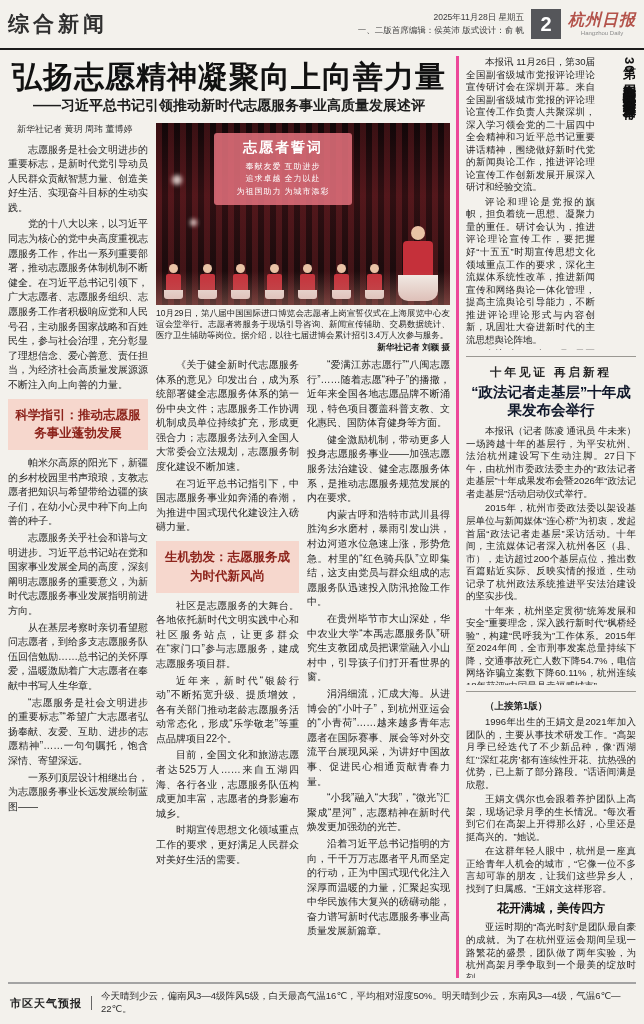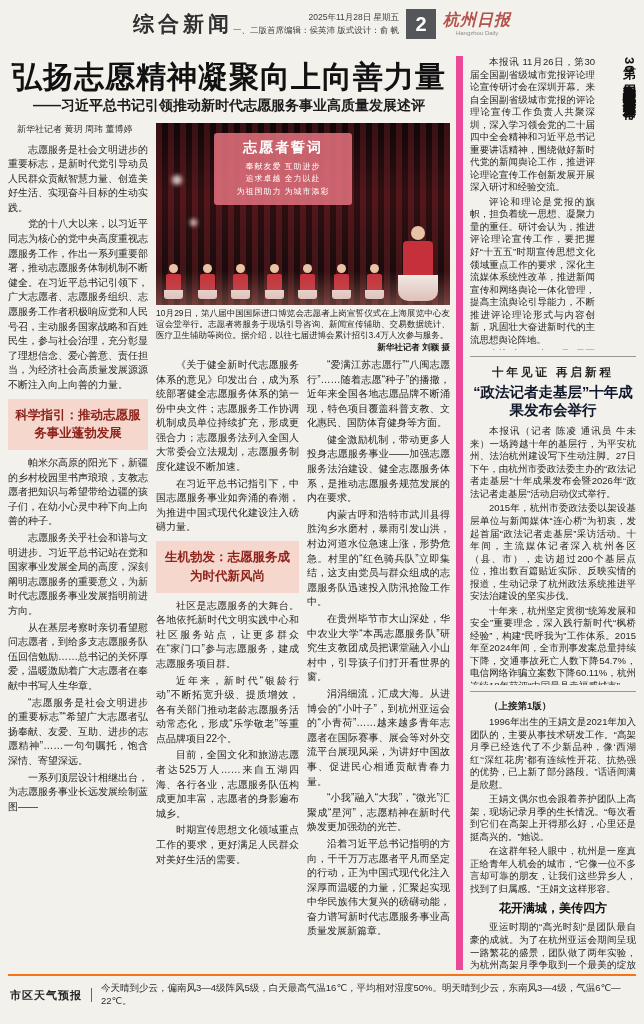--- a/index.html
+++ b/index.html
@@ -1,38 +1,38 @@
 <!DOCTYPE html>
 <html><head>
 <meta charset="utf-8">
 <style>
   html,body{margin:0;padding:0;}
   body{
     width:644px;height:1024px;overflow:hidden;
     background:#f3f1ec;color:#262626;
     font-family:"Liberation Sans","DejaVu Sans",sans-serif;
   }
-  .page{width:644px;height:1024px;display:flex;flex-direction:column;box-sizing:border-box;align-items:center;}
+  .page{width:644px;height:1024px;display:flex;flex-direction:column;box-sizing:border-box;}
 
   
   .masthead-bar{height:48px;display:flex;align-items:center;justify-content:space-between;padding:0 8px;box-sizing:border-box;}
   .section-name{font-size:21px;font-weight:700;letter-spacing:4px;color:#2f2f2f;}
   .head-right{display:flex;align-items:center;gap:7px;}
   .head-meta{text-align:right;font-size:8.5px;line-height:1.5;color:#3c3c3c;}
   .page-box{width:30px;height:30px;background:#55565a;color:#fff;font-size:20px;font-weight:700;
     display:flex;align-items:center;justify-content:center;}
   .logo-block{text-align:center;line-height:1;}
   .logo-cn{font-size:16px;font-weight:700;font-style:italic;color:#b3524a;letter-spacing:1px;}
   .logo-en{font-size:6px;color:#8b8b8b;margin-top:2px;}
   .top-rule{height:2px;background:#1c1c1c;margin:0 0 0 0;}
 
   
   .content{flex:1;display:flex;padding:6px 8px 4px 8px;box-sizing:border-box;overflow:hidden;}
   .main-zone{width:442px;display:flex;flex-direction:column;overflow:hidden;}
-  .rail-zone{flex:1;margin-left:6px;border-left:7px solid #ec4899;padding-left:7px;
+  .rail-zone{flex:1;margin-left:6px;border-left:3px solid #ec4899;padding-left:7px;
     display:flex;flex-direction:column;overflow:hidden;}
 
   .headline{font-size:30px;font-weight:900;text-align:center;letter-spacing:1px;color:#111;
     margin:4px 0 2px;line-height:1.15;}
   .deck{font-size:14px;font-weight:700;text-align:center;color:#1d1d1d;margin:0 0 8px;}
 
   .body-region{flex:1;display:flex;gap:8px;overflow:hidden;}
   .col{overflow:hidden;text-align:justify;}
   .col1{width:140px;}
   .right-part{flex:1;display:flex;flex-direction:column;overflow:hidden;}
@@ -80,21 +80,21 @@
   .art-b{height:322px;display:flex;flex-direction:column;}
   .kicker{font-size:11.5px;font-weight:700;text-align:center;letter-spacing:3px;margin:2px 0 3px;}
   .b-headline{font-size:14.5px;font-weight:900;text-align:center;line-height:1.25;margin:0 0 6px;color:#0f172a;}
   .b-body{flex:1;overflow:hidden;text-align:justify;}
   .art-cont{flex:1;display:flex;flex-direction:column;overflow:hidden;}
   .cont-note{font-size:9.5px;font-weight:700;text-indent:2em;margin:2px 0 3px;}
   .cont-body{flex:1;overflow:hidden;text-align:justify;}
   .cont-sub{font-size:12px;font-weight:700;text-align:center;margin:5px 0 4px;color:#101010;}
 
   
-  .weather-bar{border-top:2px solid #f97316;margin:0 8px;padding:6px 2px 16px;display:flex;align-items:center;gap:9px;}
+  .weather-bar{border-top:2px solid #a3a3a3;margin:0 8px;padding:6px 2px 8px;display:flex;align-items:center;gap:9px;}
   .weather-label{font-size:11px;font-weight:700;letter-spacing:1px;white-space:nowrap;}
   .weather-divider{width:1px;height:14px;background:#666;}
   .weather-text{font-size:9.5px;color:#2d2d2d;}
 </style>
 </head>
 <body>
 
 <div class="page">
 
   <div class="masthead-bar">

